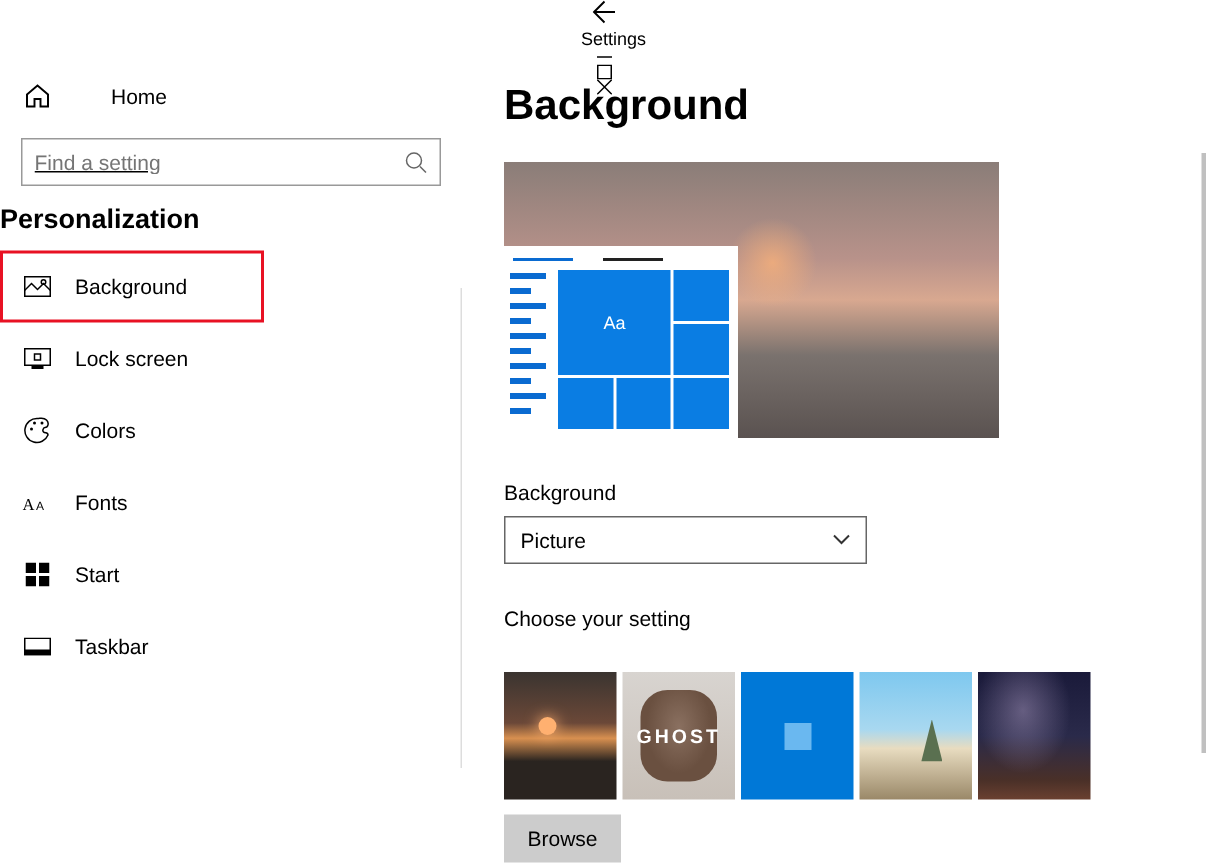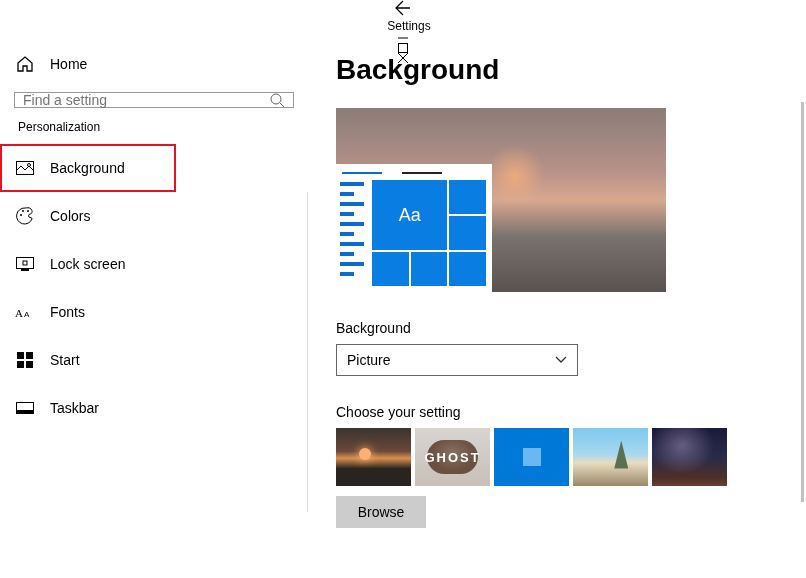--- a/index.html
+++ b/index.html
@@ -21,34 +21,34 @@
   flex-direction: column;
 }
 .titlebar .back { width: 32px; text-align: center; cursor: pointer; }
 .titlebar .title { margin-left: 12px; font-size: 12px; }
 .titlebar .spacer { flex: 1; }
 .winbtn { width: 46px; height: 32px; display: flex; align-items: center; justify-content: center; cursor: pointer; }
 .winbtn svg { display: block; }
 .content { display: flex; height: calc(100% - 32px); }
 .sidebar { width: 308px; padding: 12px 0 0 0; position: relative; }
 .home {
-  display: flex; align-items: center; height: 40px; padding: 0 14px; cursor: pointer;
+  display: flex; align-items: center; height: 40px; padding: 0 14px; cursor: pointer; gap: 24px;
 }
 .home .ic { width: 22px; display: flex; justify-content: center; }
 .home span.lbl { margin-left: 14px; }
 .searchwrap { padding: 8px 14px 12px; }
 .search {
-  width: 280px; height: 16px; border: 1px solid #999; background: #fff;
-  display: flex; align-items: center; padding: 0 8px;
+  width: 280px; height: 32px; border: 1px solid #999; background: #fff;
+  display: flex; align-items: center; padding: 0 8px; text-decoration: underline;
 }
 .search input {
   flex: 1; border: none; outline: none; font-size: 14px; font-family: inherit;
   color: #666; background: transparent;
 }
-.section { padding: 0 18px 10px; font-weight: 400; font-size: 12px; }
+.section { padding: 0 0 10px; font-weight: 700; font-size: 18px; }
 .nav { }
 .navitem {
   display: flex; align-items: center; height: 48px; padding: 0 14px; cursor: pointer;
 }
 .navitem .ic { width: 22px; display: flex; justify-content: center; color: #333; }
 .navitem .lbl { margin-left: 14px; }
 .navitem.selected { outline: 2px solid #e81123; outline-offset: -2px; width: 176px; }
 .divider { position: absolute; right: 0; top: 160px; width: 1px; height: 320px; background: #ddd; }
 .main { flex: 1; padding: 22px 24px 0 28px; position: relative; overflow: hidden; }
 .h1 { font-size: 28px; font-weight: 600; margin-bottom: 22px; }
@@ -69,42 +69,42 @@
 }
 .pw-top { height: 14px; display: flex; }
 .pw-top .a { width: 40px; height: 2px; background: #0a6bd1; margin: 8px 0 0 6px; }
 .pw-top .b { width: 40px; height: 2px; background: #222; margin: 8px 0 0 20px; }
 .pw-body { display: flex; height: calc(100% - 14px); }
 .pw-side { width: 36px; padding: 4px; }
 .pw-side .row { height: 4px; background: #0a6bd1; margin-bottom: 6px; width: 24px; }
 .pw-side .row.s { width: 14px; }
 .pw-tiles { flex: 1; display: grid; grid-template-columns: repeat(3, 1fr); grid-template-rows: repeat(3, 1fr); gap: 2px; padding: 2px 6px 6px 0; }
 .tile { background: #0a7de3; }
-.tile.big { grid-column: 1 / 3; grid-row: 1 / 3; display: flex; align-items: center; justify-content: center; color: #fff; font-size: 18px; text-align: right; }
+.tile.big { grid-column: 1 / 3; grid-row: 1 / 3; display: flex; align-items: center; justify-content: center; color: #fff; font-size: 12px; text-align: right; }
 .label { font-size: 14px; margin: 28px 0 8px 0; }
 .dropdown {
   width: 242px; height: 32px; border: 1px solid #666; display: flex; align-items: center;
   padding: 0 10px; cursor: pointer; justify-content: space-between;
 }
 .dropdown .chev { }
 .thumbs { display: flex; gap: 4px; margin-top: 8px; }
-.thumb { width: 75px; height: 58px; cursor: pointer; }
+.thumb { width: 75px; height: 85px; cursor: pointer; margin-top: 20px; }
 .t1 { background: linear-gradient(180deg, #3a3430 0%, #6b4838 40%, #d89050 52%, #2a2420 70%); position: relative; }
 .t1::after { content: ""; position: absolute; left: 30%; top: 35%; width: 12px; height: 12px; background: #ffb070; border-radius: 50%; box-shadow: 0 0 10px #ffb070; }
 .t2 { background: linear-gradient(180deg, #d8d4d0 0%, #c8c0b8 100%); position: relative; display: flex; align-items: center; justify-content: center; color: #fff; font-weight: 700; font-size: 13px; letter-spacing: 2px; }
 .t2::before { content: ""; position: absolute; inset: 12px; background: radial-gradient(ellipse at 50% 40%, #8a7060 0%, #6a5040 60%); border-radius: 18px; }
 .t2 span { position: relative; z-index: 1; }
 .t3 { background: #0078d7; position: relative; }
 .t3::after { content: ""; position: absolute; left: 50%; top: 50%; width: 18px; height: 18px; transform: translate(-50%,-50%); background: #6ab8f0; }
 .t4 { background: linear-gradient(180deg, #7ec8ef 0%, #a8d8f0 45%, #e8dcc0 60%, #9a8868 100%); position: relative; }
 .t4::after { content: ""; position: absolute; left: 55%; bottom: 30%; width: 14px; height: 28px; background: #5a7050; clip-path: polygon(50% 0, 100% 100%, 0 100%); }
 .t5 { background: linear-gradient(180deg, #1a1a3a 0%, #2a2a4a 50%, #4a3028 85%, #6a4030 100%); position: relative; }
 .t5::after { content: ""; position: absolute; inset: 0; background: radial-gradient(ellipse at 40% 30%, rgba(200,180,220,0.4) 0%, transparent 50%); }
 .browse {
-  margin-top: 10px; width: 90px; height: 32px; background: #ccc; border: none;
+  margin-top: 10px; width: 78px; height: 32px; background: #ccc; border: none;
   font-family: inherit; font-size: 14px; cursor: pointer;
 }
 .scrollbar { position: absolute; right: 2px; top: 70px; width: 3px; height: 400px; background: #c0c0c0; }
 </style>
 </head>
 <body>
 
 <div class="titlebar">
   <div class="back">
     <svg width="16" height="16" viewBox="0 0 16 16">
@@ -156,38 +156,38 @@
             <svg width="18" height="14" viewBox="0 0 18 14">
               <rect x="0.5" y="0.5" width="17" height="13" stroke="#000" fill="none"></rect>
               <path d="M0 10 L5 5 L9 9 L13 5 L18 10" stroke="#000" fill="none"></path>
               <circle cx="13" cy="4" r="1.5" stroke="#000" fill="none"></circle>
             </svg>
           </span>
         <span class="lbl">Background</span>
       </div>
       <div class="navitem">
         <span class="ic">
+            <svg width="18" height="14" viewBox="0 0 18 14">
+              <rect x="0.5" y="0.5" width="17" height="11" stroke="#000" fill="none"></rect>
+              <rect x="5" y="12" width="8" height="2" fill="#000"></rect>
+              <rect x="7" y="4" width="4" height="4" stroke="#000" fill="none"></rect>
+            </svg>
+          </span>
+        <span class="lbl">Lock screen</span>
+      </div>
+      <div class="navitem">
+        <span class="ic">
             <svg width="18" height="18" viewBox="0 0 18 18">
               <path d="M9 1 A8 8 0 1 0 16 12 C16 10 14 11 13 10 C12 9 13 7 14 7 C16 7 17 4 15 2 C13 0 11 1 9 1 Z" stroke="#000" fill="none"></path>
               <circle cx="5" cy="8" r="1"></circle>
               <circle cx="7" cy="4" r="1"></circle>
               <circle cx="12" cy="4" r="1"></circle>
             </svg>
           </span>
         <span class="lbl">Colors</span>
-      </div>
-      <div class="navitem">
-        <span class="ic">
-            <svg width="18" height="14" viewBox="0 0 18 14">
-              <rect x="0.5" y="0.5" width="17" height="11" stroke="#000" fill="none"></rect>
-              <rect x="5" y="12" width="8" height="2" fill="#000"></rect>
-              <rect x="7" y="4" width="4" height="4" stroke="#000" fill="none"></rect>
-            </svg>
-          </span>
-        <span class="lbl">Lock screen</span>
       </div>
       <div class="navitem">
         <span class="ic">
             <svg width="20" height="14" viewBox="0 0 20 14">
               <text x="0" y="12" font-size="11" font-family="serif">A</text>
               <text x="9" y="12" font-size="8">A</text>
             </svg>
           </span>
         <span class="lbl">Fonts</span>
       </div>

